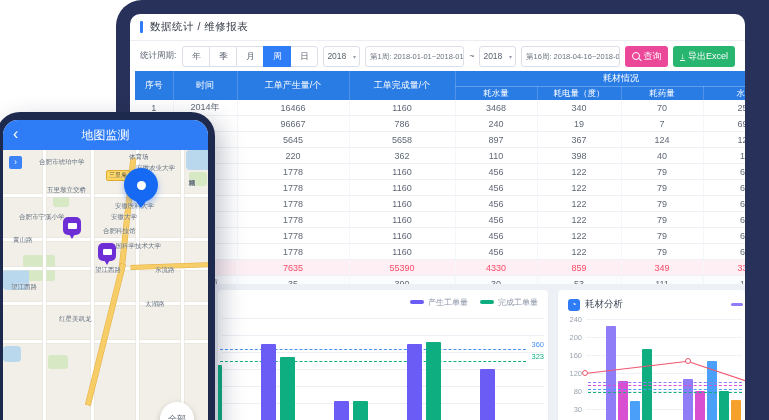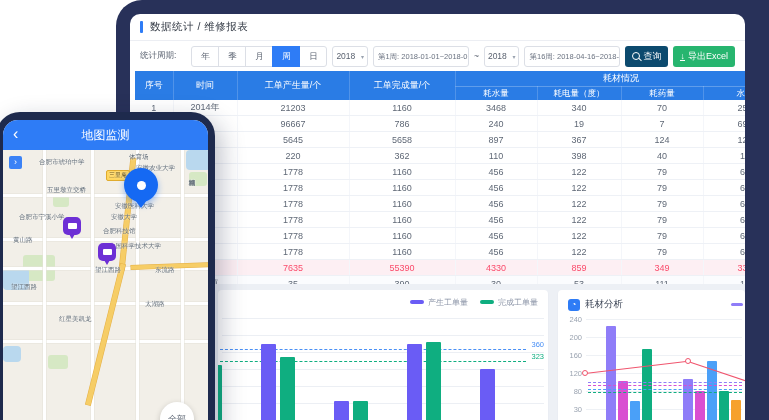--- a/index.html
+++ b/index.html
@@ -9,31 +9,31 @@
   .desktop-shell{position:absolute;left:116px;top:0;width:653px;height:470px;
     background:#283159;border-top-left-radius:26px;}
   .desktop-card{position:absolute;left:14px;top:14px;width:615px;height:456px;
     background:#fff;border-radius:10px 10px 0 0;overflow:hidden;}
 
   .breadcrumb-bar{height:26px;display:flex;align-items:center;padding:0 10px;border-bottom:1px solid #eceef3;}
   .bc-accent{width:3px;height:12px;background:#2e7cf6;border-radius:1px;margin-right:7px;}
   .bc-text{font-size:10.5px;color:#333a45;letter-spacing:.5px;}
 
   .filter-bar{height:30px;display:flex;align-items:center;padding:0 10px;gap:5px;font-size:8.5px;color:#5a6270;white-space:nowrap;}
-  .fl-label{margin-right:10px;}
+  .fl-label{margin-right:1px;}
   .segments{display:flex;}
   .seg{width:26px;height:19px;line-height:19px;text-align:center;border:1px solid #dcdfe6;margin-left:-1px;background:#fff;color:#5a6270;cursor:pointer;}
   .seg:first-child{border-radius:3px 0 0 3px;margin-left:0;}
   .seg:last-child{border-radius:0 3px 3px 0;}
   .seg.active{background:#2e7cf6;border-color:#2e7cf6;color:#fff;position:relative;z-index:1;}
   .mini-select{width:34px;height:19px;border:1px solid #dcdfe6;border-radius:3px;display:flex;align-items:center;justify-content:space-between;padding:0 3px;color:#5a6270;background:#fff;}
   .caret{font-size:6px;color:#9aa3b0;}
   .range-input{width:106px;height:19px;line-height:19px;border:1px solid #dcdfe6;border-radius:3px;padding:0 4px;font-size:7.5px;color:#6a7280;background:#fff;overflow:hidden;}
   .btn{height:21px;border:none;border-radius:3px;color:#fff;font-size:9px;display:flex;align-items:center;justify-content:center;gap:3px;padding:0 7px;cursor:pointer;font-family:inherit;}
-  .btn-query{background:#0c4a6e;}
+  .btn-query{background:#ec4899;}
   .btn-export{background:#27b56f;}
   .mag-icon{width:6px;height:6px;border:1.2px solid #fff;border-radius:50%;position:relative;display:inline-block;}
   .mag-icon::after{content:"";position:absolute;width:4px;height:1.2px;background:#fff;transform:rotate(45deg);right:-3px;bottom:-1px;}
   .dl-icon{font-size:9px;line-height:8px;border-bottom:1px solid #fff;display:inline-block;}
 
   .report-table{border-collapse:collapse;table-layout:fixed;width:652px;margin-left:5px;font-size:9.5px;}
   .report-table th{background:#2a7ce5;color:#fff;font-weight:normal;font-size:9px;border-right:1px solid rgba(255,255,255,.18);padding:0;}
   .report-table tr.hrow1 th{height:15px;}
   .report-table tr.hrow2 th{height:13px;font-size:8.5px;border-top:1px solid rgba(255,255,255,.25);}
   .report-table td{height:15px;text-align:center;color:#5f6876;font-size:9px;border-bottom:1px solid #eef1f6;border-right:1px solid #f4f6fa;padding:0;background:#fff;}
@@ -152,21 +152,21 @@
               <th>耗水量</th>
               <th>耗电量（度）</th>
               <th>耗药量</th>
               <th>水量</th>
             </tr>
           </thead>
           <tbody>
             <tr>
               <td>1</td>
               <td>2014年</td>
-              <td>21203</td>
+              <td>16466</td>
               <td>1160</td>
               <td>3468</td>
               <td>340</td>
               <td>70</td>
               <td>250</td>
             </tr>
             <tr>
               <td>2</td>
               <td></td>
               <td>96667</td>

